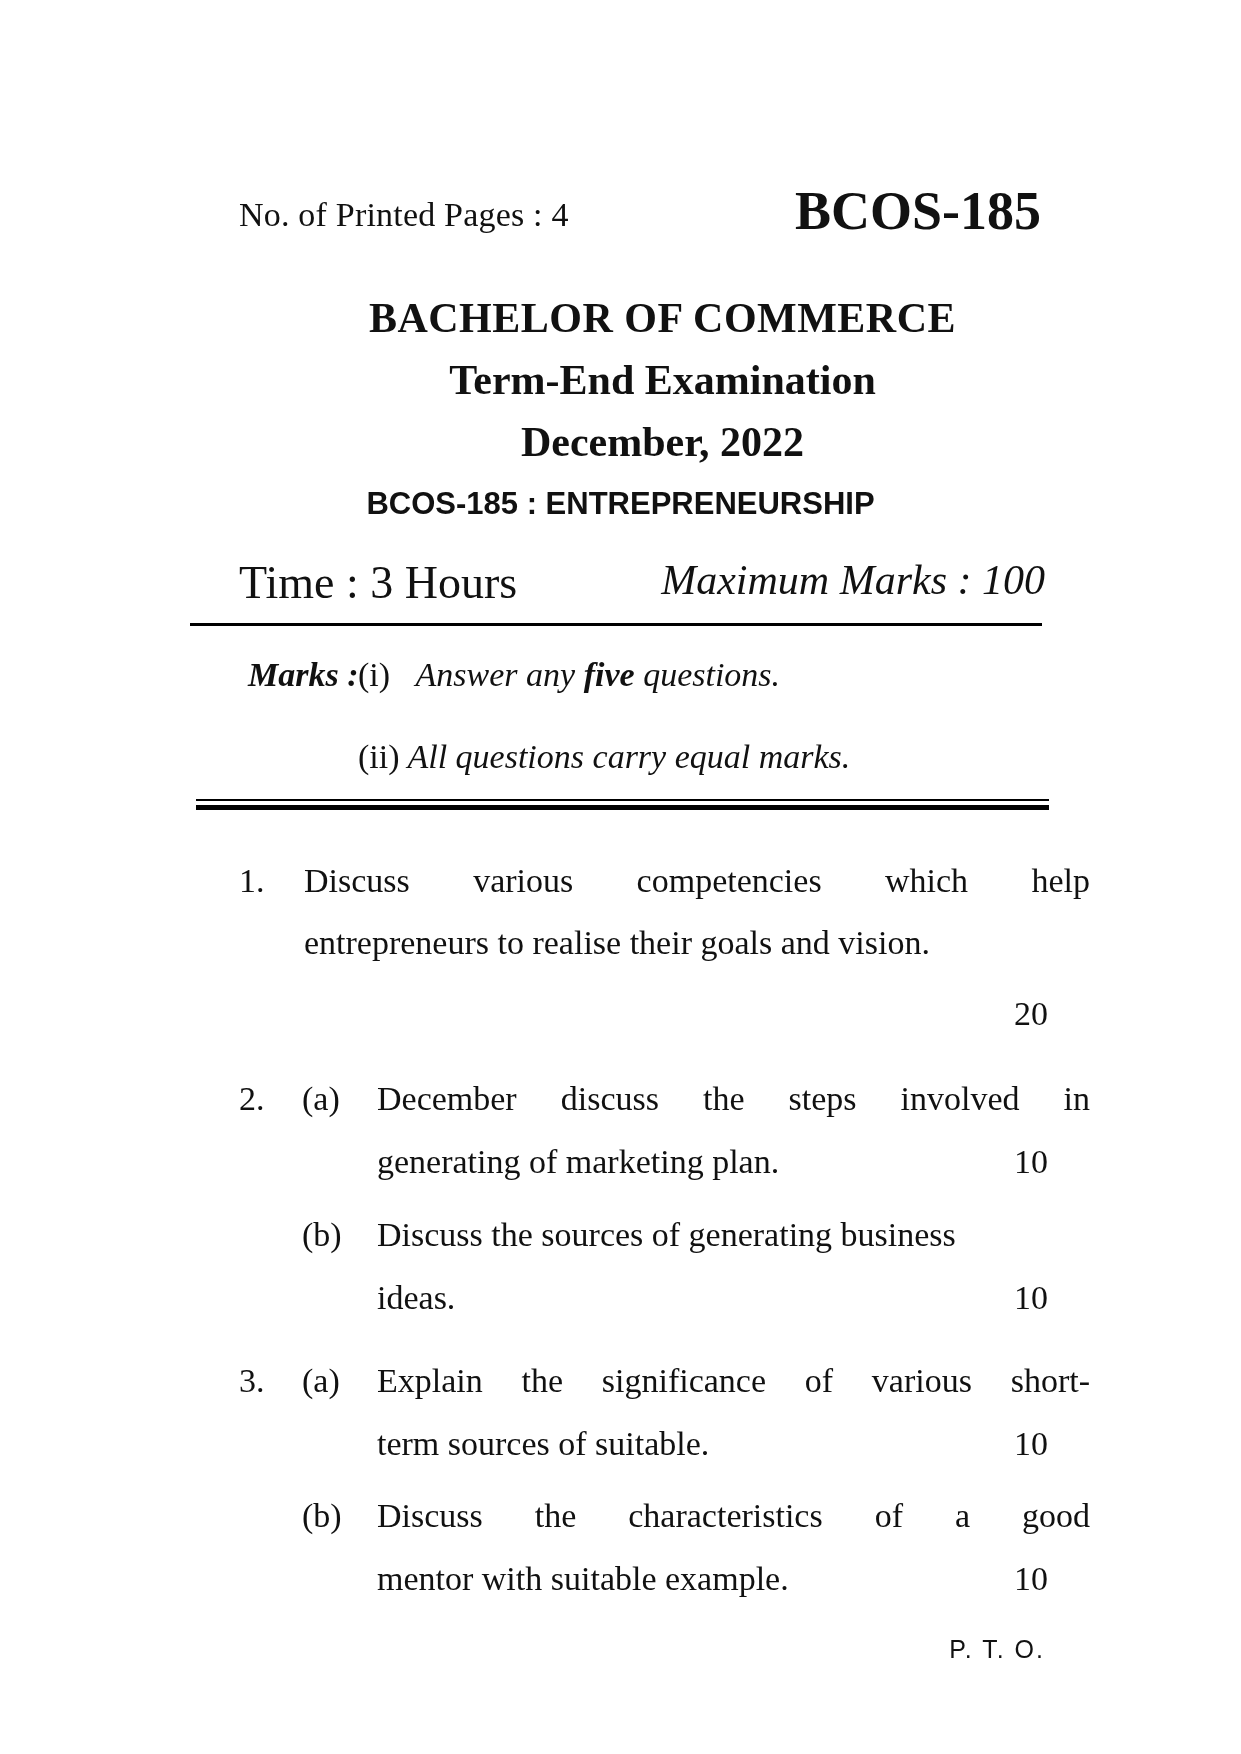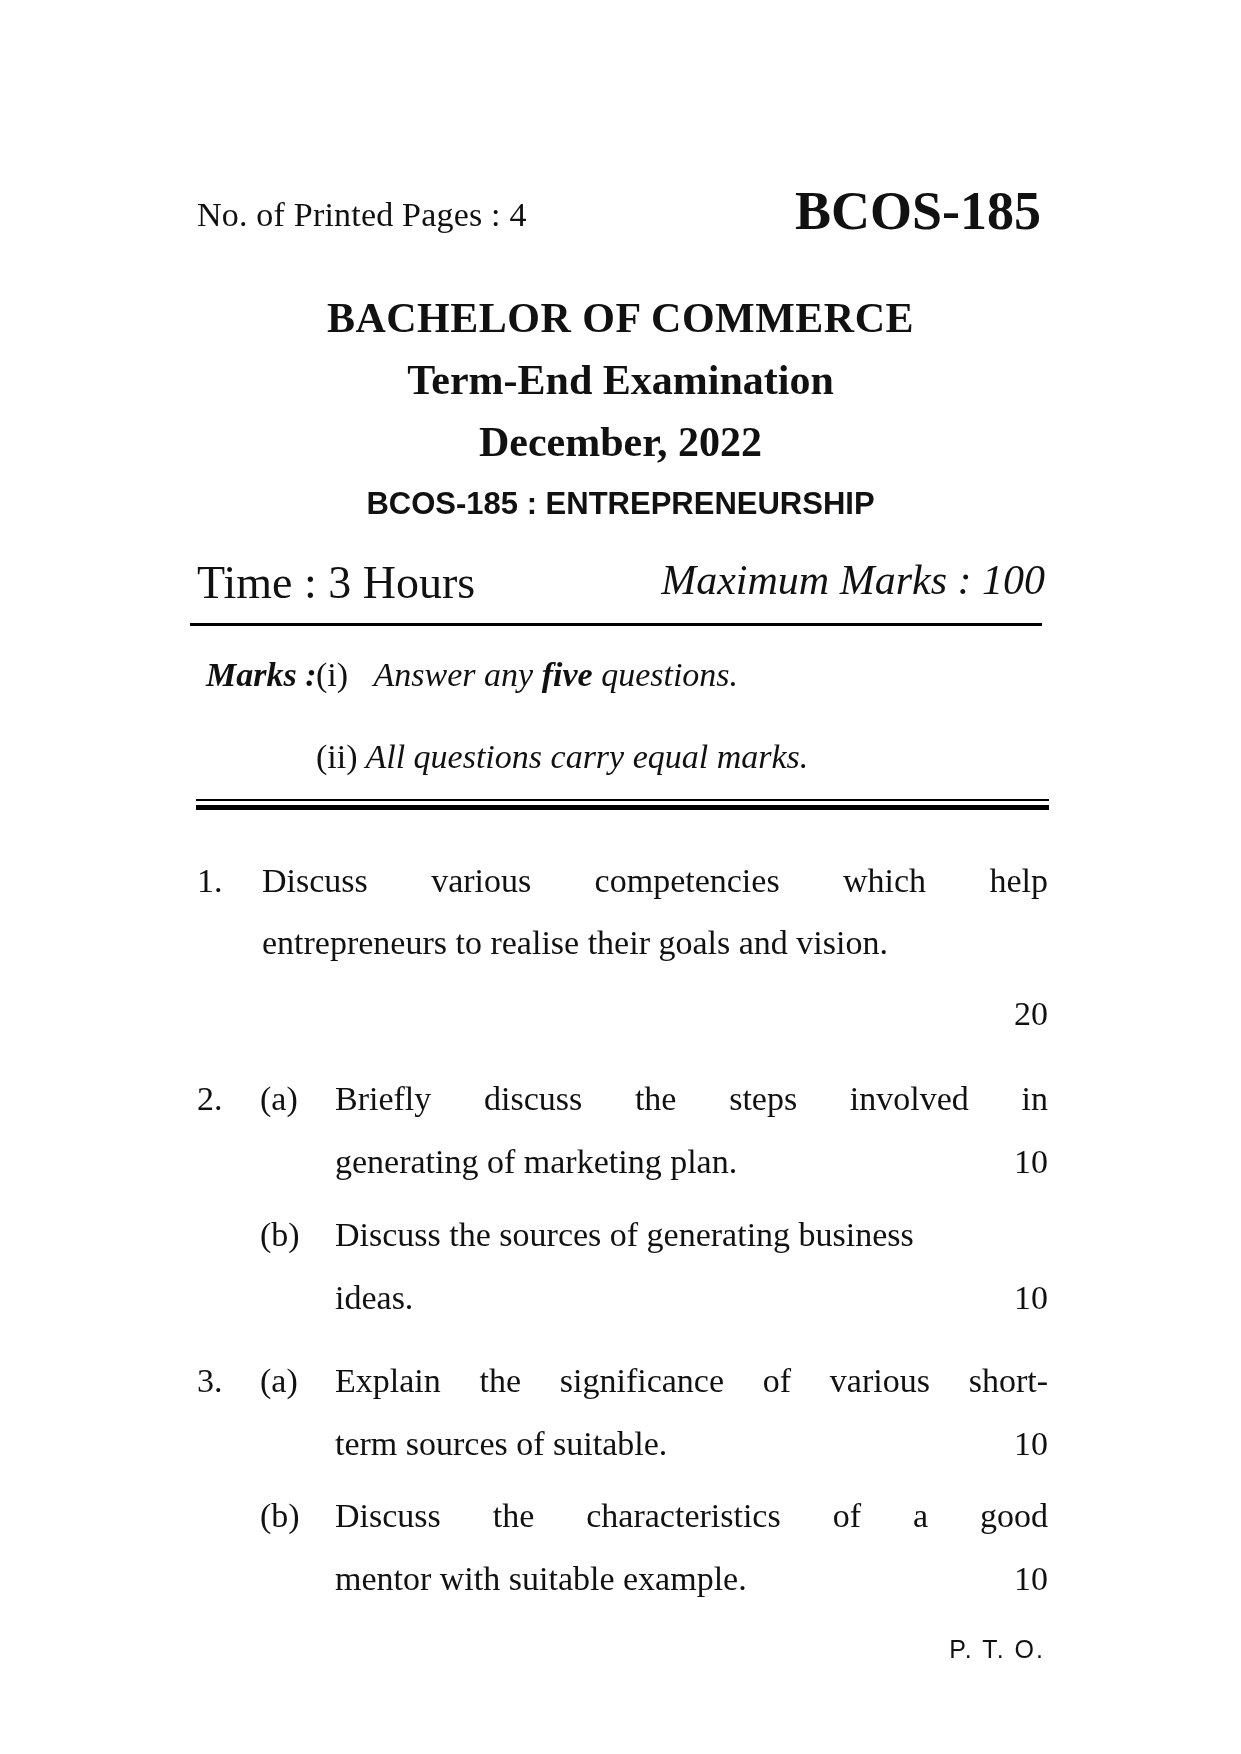--- a/index.html
+++ b/index.html
@@ -1,18 +1,18 @@
 <!DOCTYPE html>
 <html><head>
 <meta charset="utf-8">
 <style>
   html, body { margin: 0; padding: 0; background: #ffffff; }
   body { width: 1241px; height: 1754px; position: relative; overflow: hidden; color: #111; font-family: "DejaVu Serif", "Liberation Serif", serif; }
   .abs { position: absolute; white-space: nowrap; }
-  .serif { font-family: "Liberation Serif", "DejaVu Serif", serif; }
+  .serif { font-family: "Liberation Serif", "DejaVu Serif", serif; margin-left: 42px; }
   .sans { font-family: "Liberation Sans", "DejaVu Sans", sans-serif; }
 
   #printed-pages { left: 197px; top: 196px; font-size: 34px; letter-spacing: 0.2px; }
   #paper-code { right: 200px; top: 180px; font-size: 54px; font-weight: bold; }
 
   .center-line { left: 0; width: 1241px; text-align: center; font-weight: bold; }
   #program { top: 294px; font-size: 42px; letter-spacing: 0.5px; }
   #exam-type { top: 356px; font-size: 42px; }
   #exam-date { top: 418px; font-size: 42px; }
   #course { top: 486px; font-size: 31px; }
@@ -69,21 +69,21 @@
     <span>competencies</span>
     <span>which</span>
     <span>help</span>
 </div>
 <div class="abs serif q" style="left:262px; top:924px">entrepreneurs to realise their goals and vision.</div>
 <div class="abs serif q marks" style="top:995px">20</div>
 
 <div class="abs serif q qnum" style="top:1080px">2.</div>
 <div class="abs serif q qsub" style="top:1080px">(a)</div>
 <div class="abs serif q qtext justify" style="top:1080px">
-  <span>Briefly</span>
+  <span>December</span>
     <span>discuss</span>
     <span>the</span>
     <span>steps</span>
     <span>involved</span>
     <span>in</span>
 </div>
 <div class="abs serif q" style="left:335px; top:1143px">generating of marketing plan.</div>
 <div class="abs serif q marks" style="top:1143px">10</div>
 
 <div class="abs serif q qsub" style="top:1216px">(b)</div>

